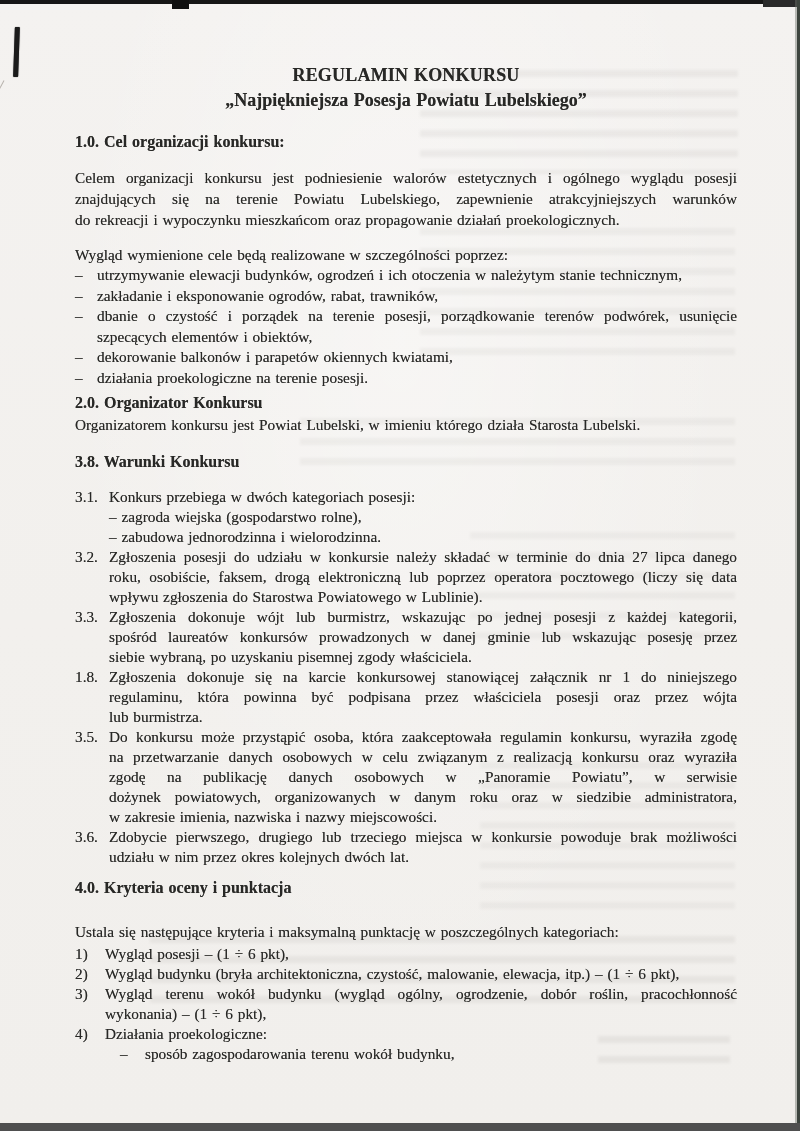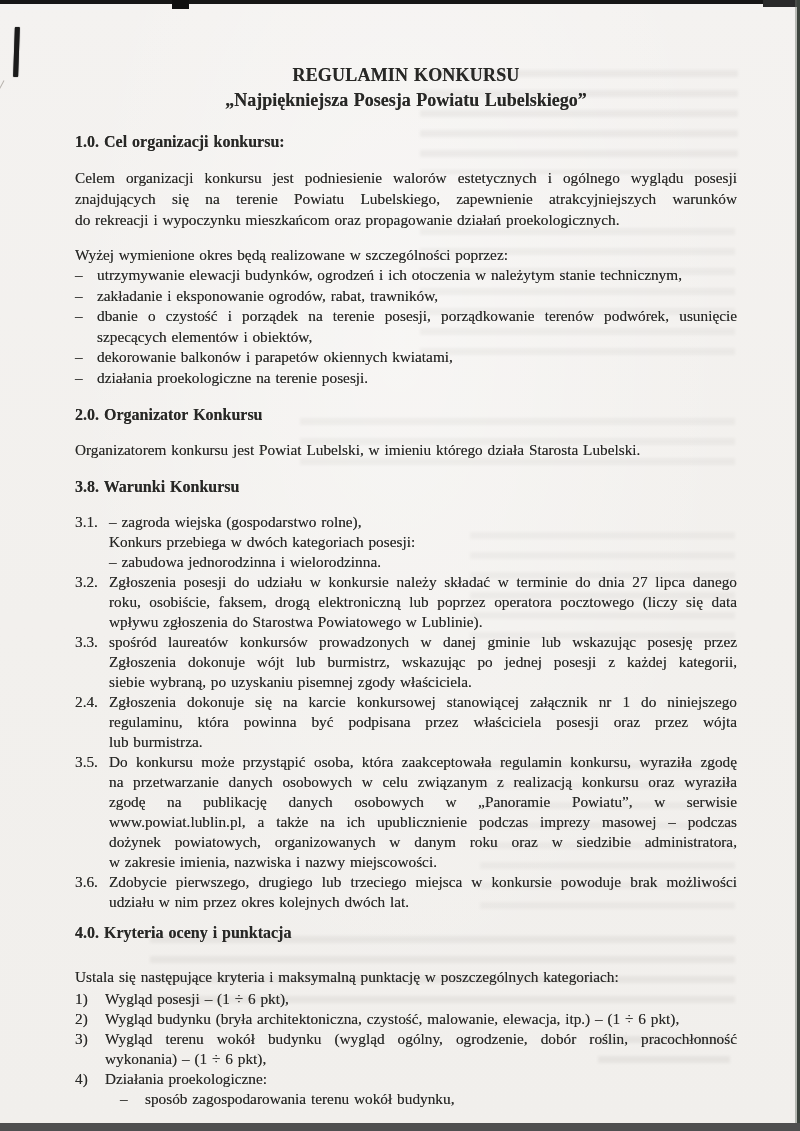--- a/index.html
+++ b/index.html
@@ -37,25 +37,25 @@
   .g7 { left:598px; top:1036px;width:132px; height:38px;  opacity:.14; }
 
   
   .content { position:absolute; top:64px; left:75px; width:662px;
              font-size:15.3px; line-height:21px; word-spacing:1px;
              text-shadow:0 0 .3px rgba(40,40,38,.6); }
   .doc-title    { font-size:18px; font-weight:700; text-align:center; line-height:22px; letter-spacing:.2px; }
   .doc-subtitle { font-size:18px; font-weight:700; text-align:center; line-height:24px; margin-top:2px; }
   .h-sec { font-weight:700; font-size:16px; line-height:22px; }
   .h1s { margin-top:19px; }
-  .h2s { margin-top:16px; }
+  .h2s { margin-top:4px; }
   .h3s { margin-top:16px; }
   .h4s { margin-top:10px; }
   .para  { margin-top:14px; }
-  .para2 { margin-top:13px; }
+  .para2 { }
   .para4 { margin-top:22px; }
   .line { text-align:justify; text-align-last:justify; }
   .line.last { text-align-last:auto; }
 
   .blist { margin-top:0; }
   .bullet { display:flex; line-height:20.5px; }
   .bullet .mk { flex:0 0 22px; }
   .bullet .bt { flex:1 1 auto; }
 
   .nlist3 { margin-top:14px; }
@@ -95,21 +95,21 @@
 
     <div class="doc-title">REGULAMIN KONKURSU</div>
     <div class="doc-subtitle">„Najpiękniejsza Posesja Powiatu Lubelskiego”</div>
 
     <div class="h-sec h1s">1.0. Cel organizacji konkursu:</div>
     <div class="para">
       <div class="line">Celem organizacji konkursu jest podniesienie walorów estetycznych i ogólnego wyglądu posesji</div>
       <div class="line">znajdujących się na terenie Powiatu Lubelskiego, zapewnienie atrakcyjniejszych warunków</div>
       <div class="line last">do rekreacji i wypoczynku mieszkańcom oraz propagowanie działań proekologicznych.</div>
     </div>
-    <div class="para">Wyżej wymienione okres będą realizowane w szczególności poprzez:</div>
+    <div class="para">Wygląd wymienione cele będą realizowane w szczególności poprzez:</div>
     <div class="blist">
       <div class="bullet">
         <span class="mk">–</span>
         <div class="bt">
             <div class="line last">utrzymywanie elewacji budynków, ogrodzeń i ich otoczenia w należytym stanie technicznym,</div>
           </div>
       </div>
       <div class="bullet">
         <span class="mk">–</span>
         <div class="bt">
@@ -139,60 +139,59 @@
 
     <div class="h-sec h2s">2.0. Organizator Konkursu</div>
     <div class="para2">Organizatorem konkursu jest Powiat Lubelski, w imieniu którego działa Starosta Lubelski.</div>
 
     <div class="h-sec h3s">3.8. Warunki Konkursu</div>
     <div class="nlist3">
 
       <div class="nitem">
         <span class="num">3.1.</span>
         <div class="body">
+          <div class="line last">Konkurs przebiega w dwóch kategoriach posesji:</div>
           <div class="line last">– zagroda wiejska (gospodarstwo rolne),</div>
-          <div class="line last">Konkurs przebiega w dwóch kategoriach posesji:</div>
           <div class="line last">– zabudowa jednorodzinna i wielorodzinna.</div>
         </div>
       </div>
 
       <div class="nitem">
         <span class="num">3.2.</span>
         <div class="body">
           <div class="line">Zgłoszenia posesji do udziału w konkursie należy składać w terminie do dnia 27 lipca danego</div>
           <div class="line">roku, osobiście, faksem, drogą elektroniczną lub poprzez operatora pocztowego (liczy się data</div>
           <div class="line last">wpływu zgłoszenia do Starostwa Powiatowego w Lublinie).</div>
         </div>
       </div>
 
       <div class="nitem">
         <span class="num">3.3.</span>
         <div class="body">
+          <div class="line">Zgłoszenia dokonuje wójt lub burmistrz, wskazując po jednej posesji z każdej kategorii,</div>
           <div class="line">spośród laureatów konkursów prowadzonych w danej gminie lub wskazując posesję przez</div>
-          <div class="line">Zgłoszenia dokonuje wójt lub burmistrz, wskazując po jednej posesji z każdej kategorii,</div>
           <div class="line last">siebie wybraną, po uzyskaniu pisemnej zgody właściciela.</div>
         </div>
       </div>
 
       <div class="nitem">
-        <span class="num">2.4.</span>
+        <span class="num">1.8.</span>
         <div class="body">
           <div class="line">Zgłoszenia dokonuje się na karcie konkursowej stanowiącej załącznik nr 1 do niniejszego</div>
           <div class="line">regulaminu, która powinna być podpisana przez właściciela posesji oraz przez wójta</div>
           <div class="line last">lub burmistrza.</div>
         </div>
       </div>
 
       <div class="nitem">
         <span class="num">3.5.</span>
         <div class="body">
           <div class="line">Do konkursu może przystąpić osoba, która zaakceptowała regulamin konkursu, wyraziła zgodę</div>
           <div class="line">na przetwarzanie danych osobowych w celu związanym z realizacją konkursu oraz wyraziła</div>
           <div class="line">zgodę na publikację danych osobowych w „Panoramie Powiatu”, w serwisie</div>
-          <div class="line">www.powiat.lublin.pl, a także na ich upublicznienie podczas imprezy masowej – podczas</div>
           <div class="line">dożynek powiatowych, organizowanych w danym roku oraz w siedzibie administratora,</div>
           <div class="line last">w zakresie imienia, nazwiska i nazwy miejscowości.</div>
         </div>
       </div>
 
       <div class="nitem">
         <span class="num">3.6.</span>
         <div class="body">
           <div class="line">Zdobycie pierwszego, drugiego lub trzeciego miejsca w konkursie powoduje brak możliwości</div>
           <div class="line last">udziału w nim przez okres kolejnych dwóch lat.</div>

